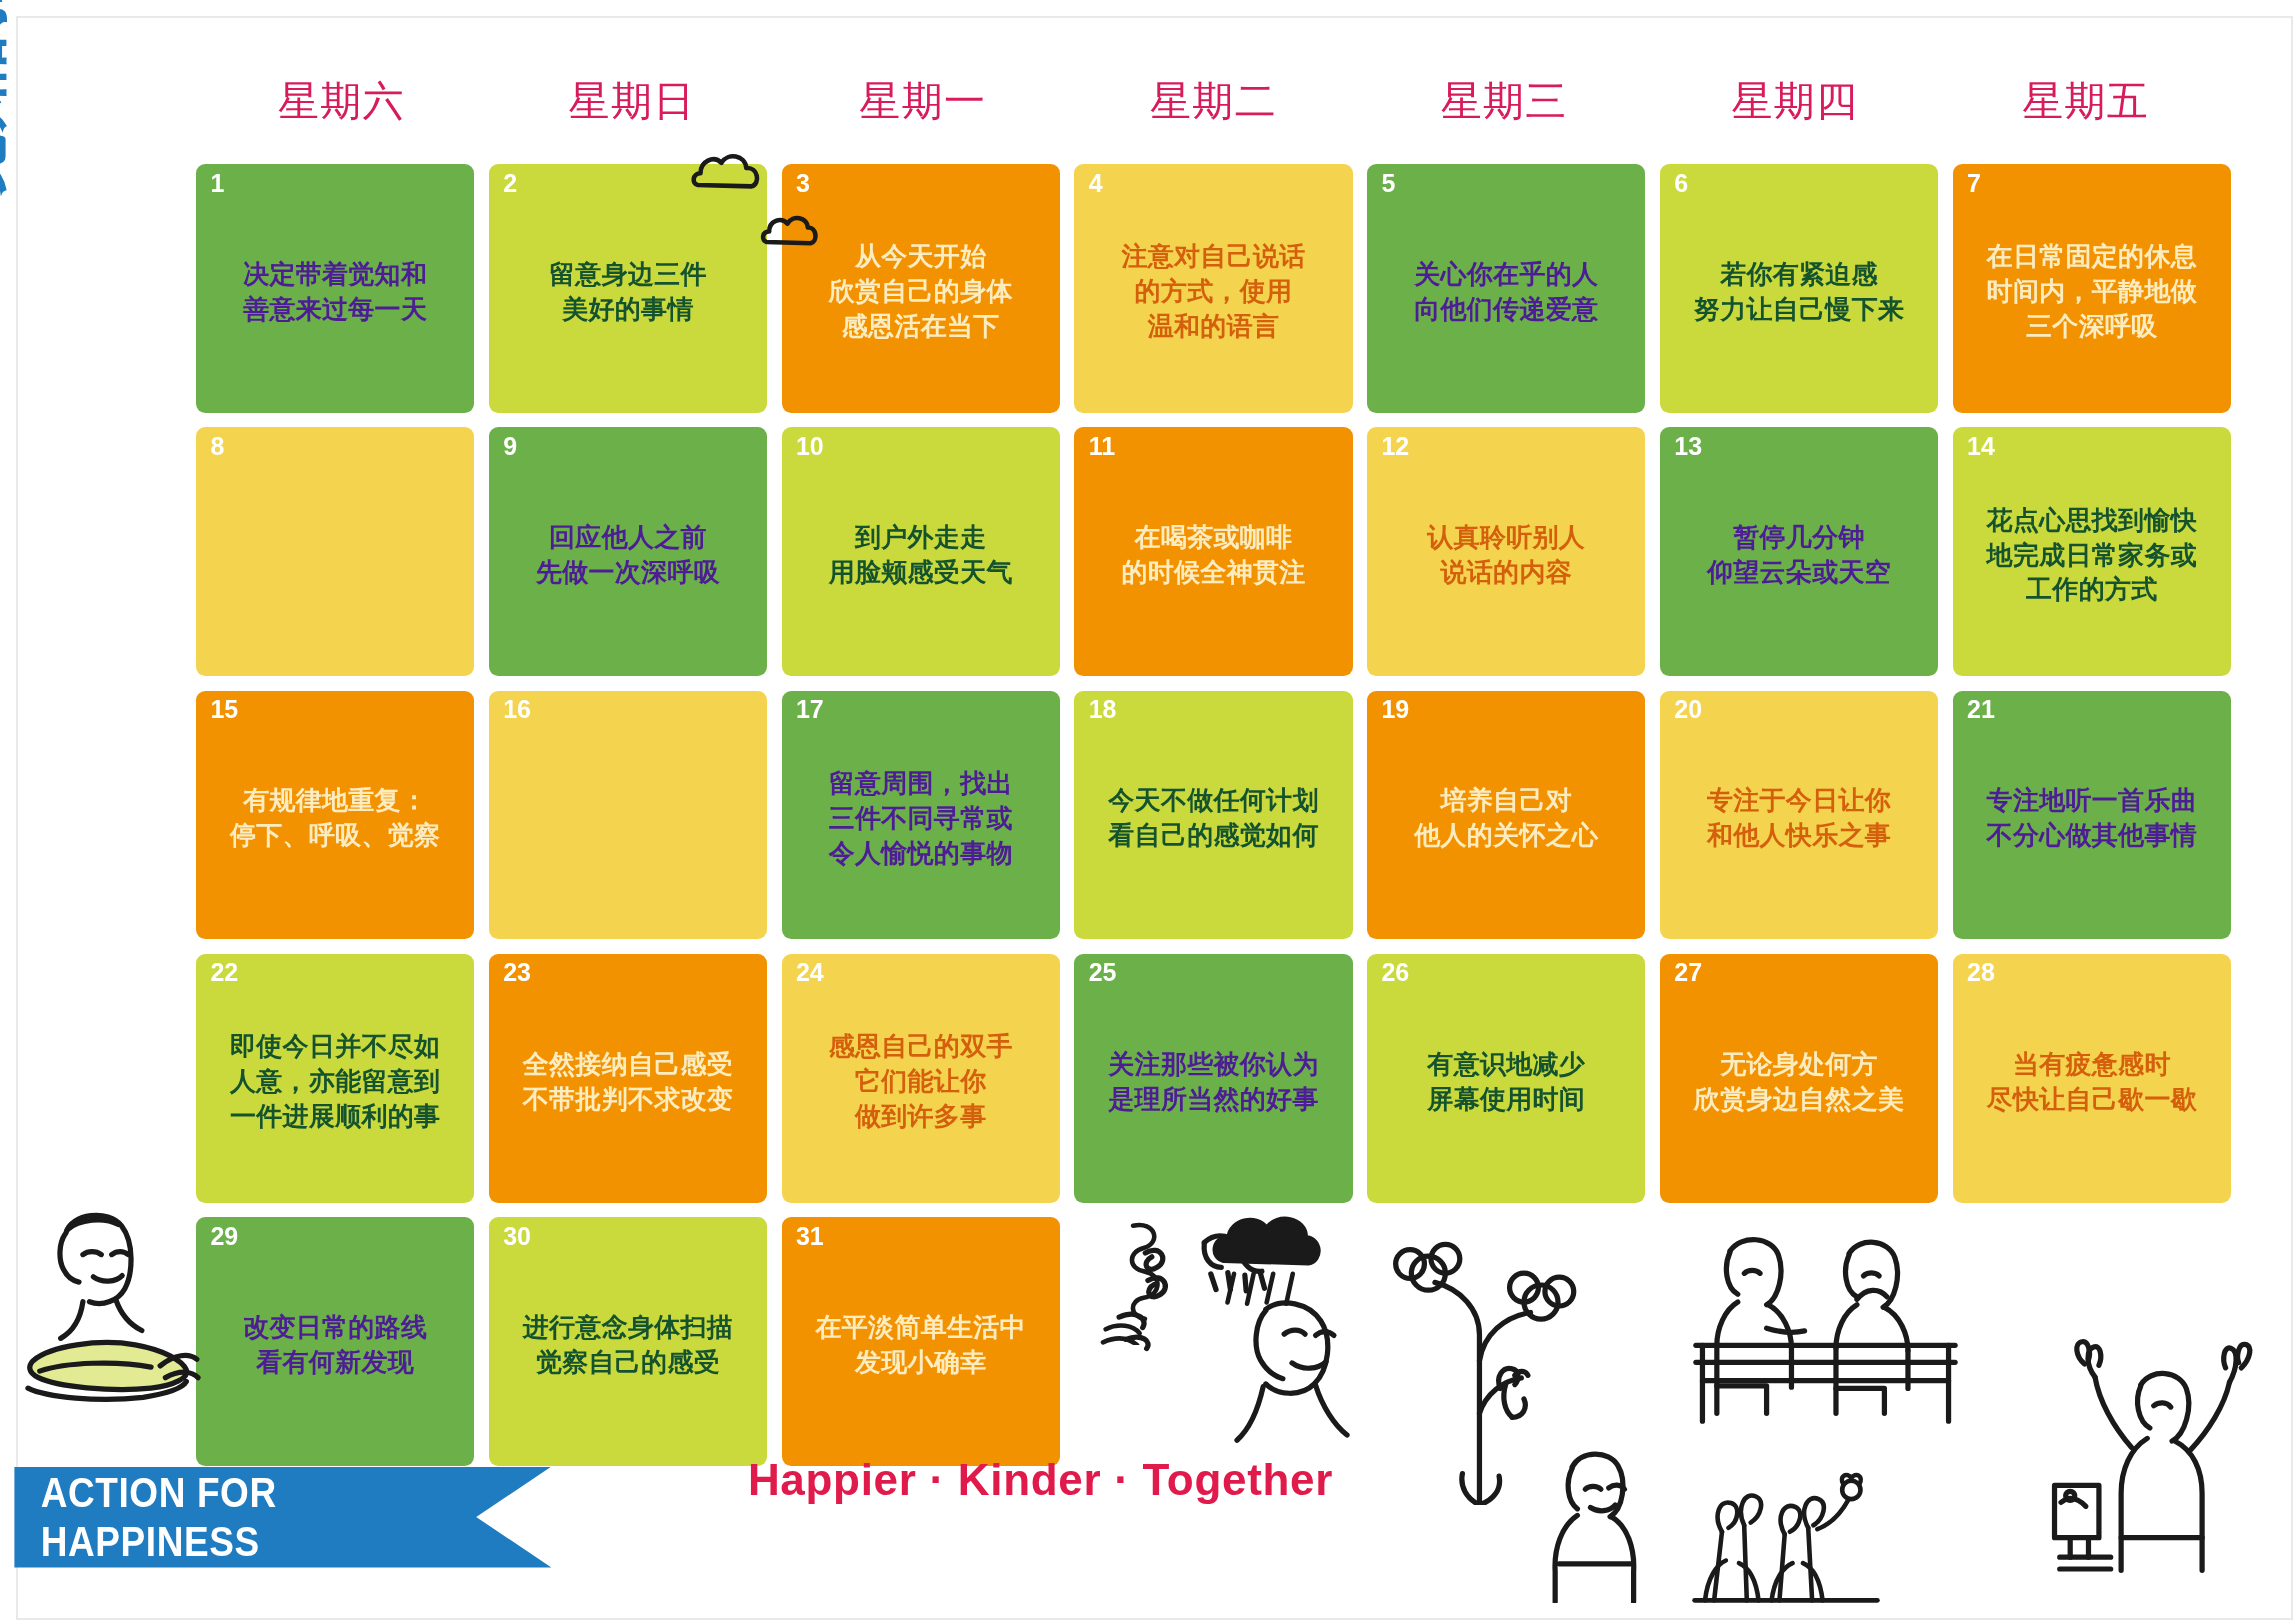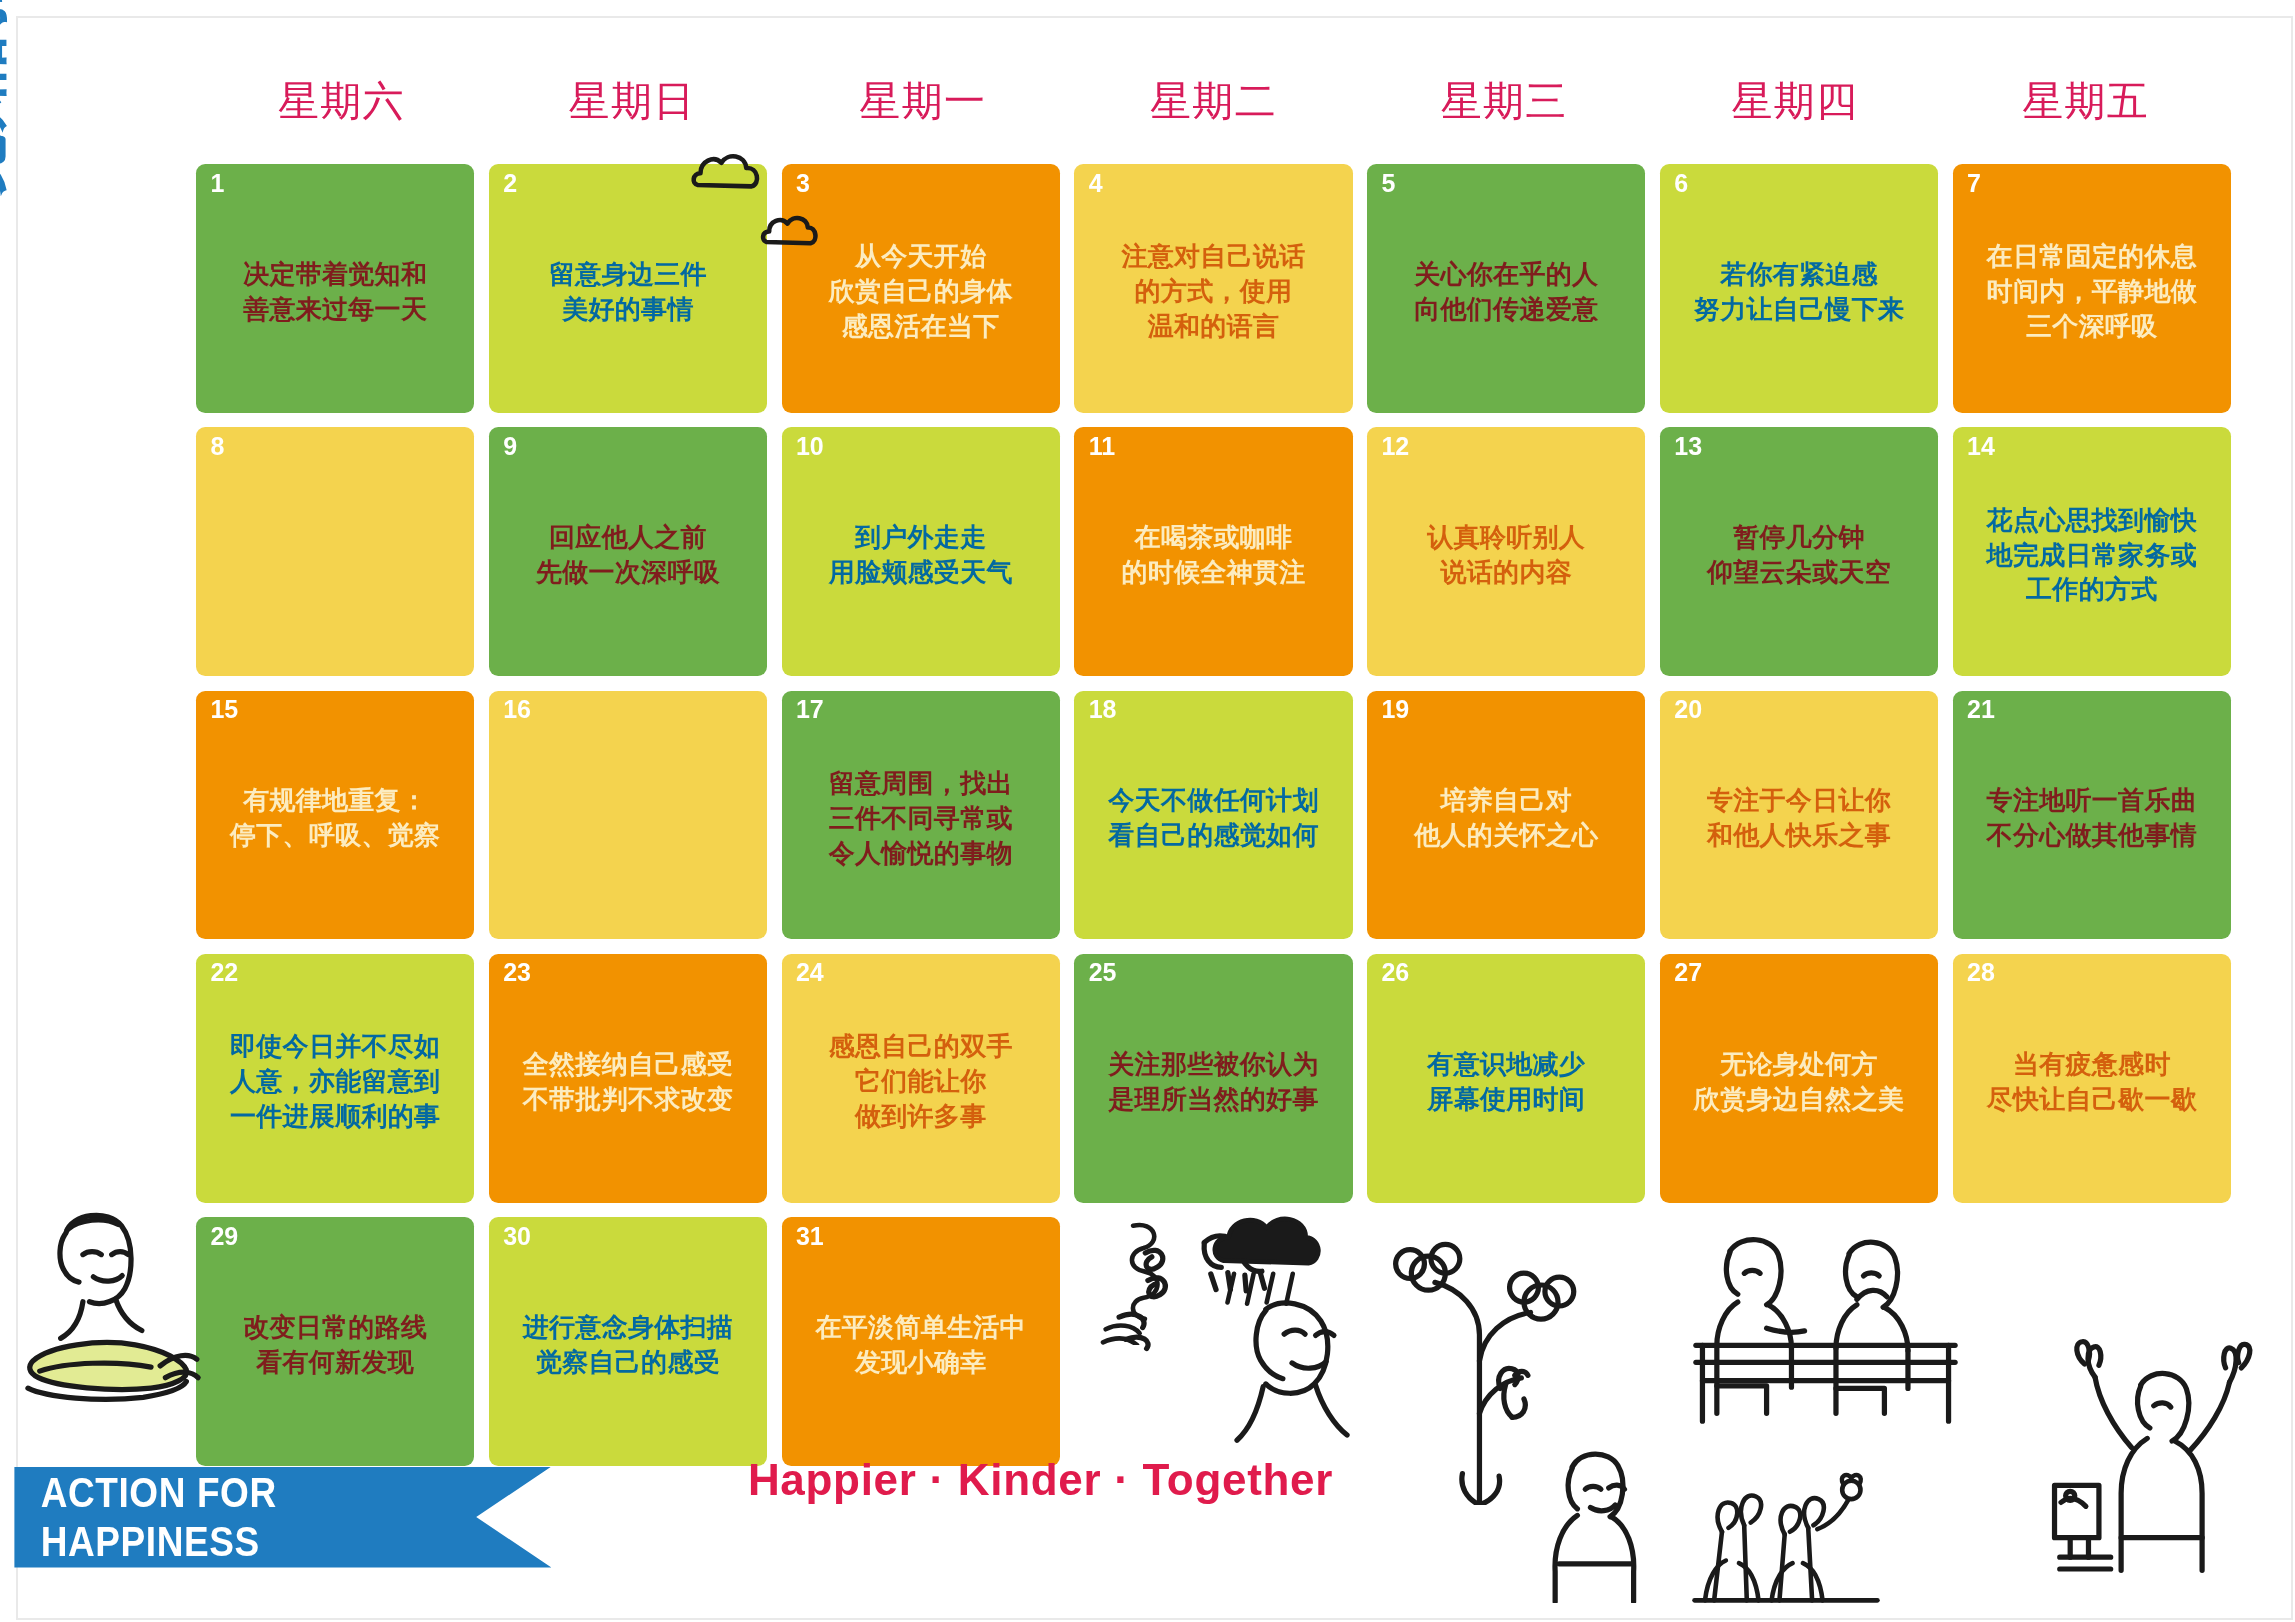--- a/index.html
+++ b/index.html
@@ -60,25 +60,25 @@
     line-height:1.34;
     letter-spacing:0.3px;
     padding:0 5.2px;
     margin-top:9.2px;
     word-break:keep-all;
     white-space:pre-line;
   }
 
   
   .c-darkgreen {background:#6cb04a;}
-  .c-darkgreen .daytext{color:#7f1d1d;}
+  .c-darkgreen .daytext{color:#4c1d95;}
   .c-darkgreen .daynum{color:#ffffff;}
 
   .c-lime {background:#cada3c;}
-  .c-lime .daytext{color:#0369a1;}
+  .c-lime .daytext{color:#14532d;}
   .c-lime .daynum{color:#ffffff;}
 
   .c-orange {background:#f29200;}
   .c-orange .daytext{color:#fcecc0;}
   .c-orange .daynum{color:#ffffff;}
 
   .c-yellow {background:#f4d34e;}
   .c-yellow .daytext{color:#d4600d;}
   .c-yellow .daynum{color:#ffffff;}
 

